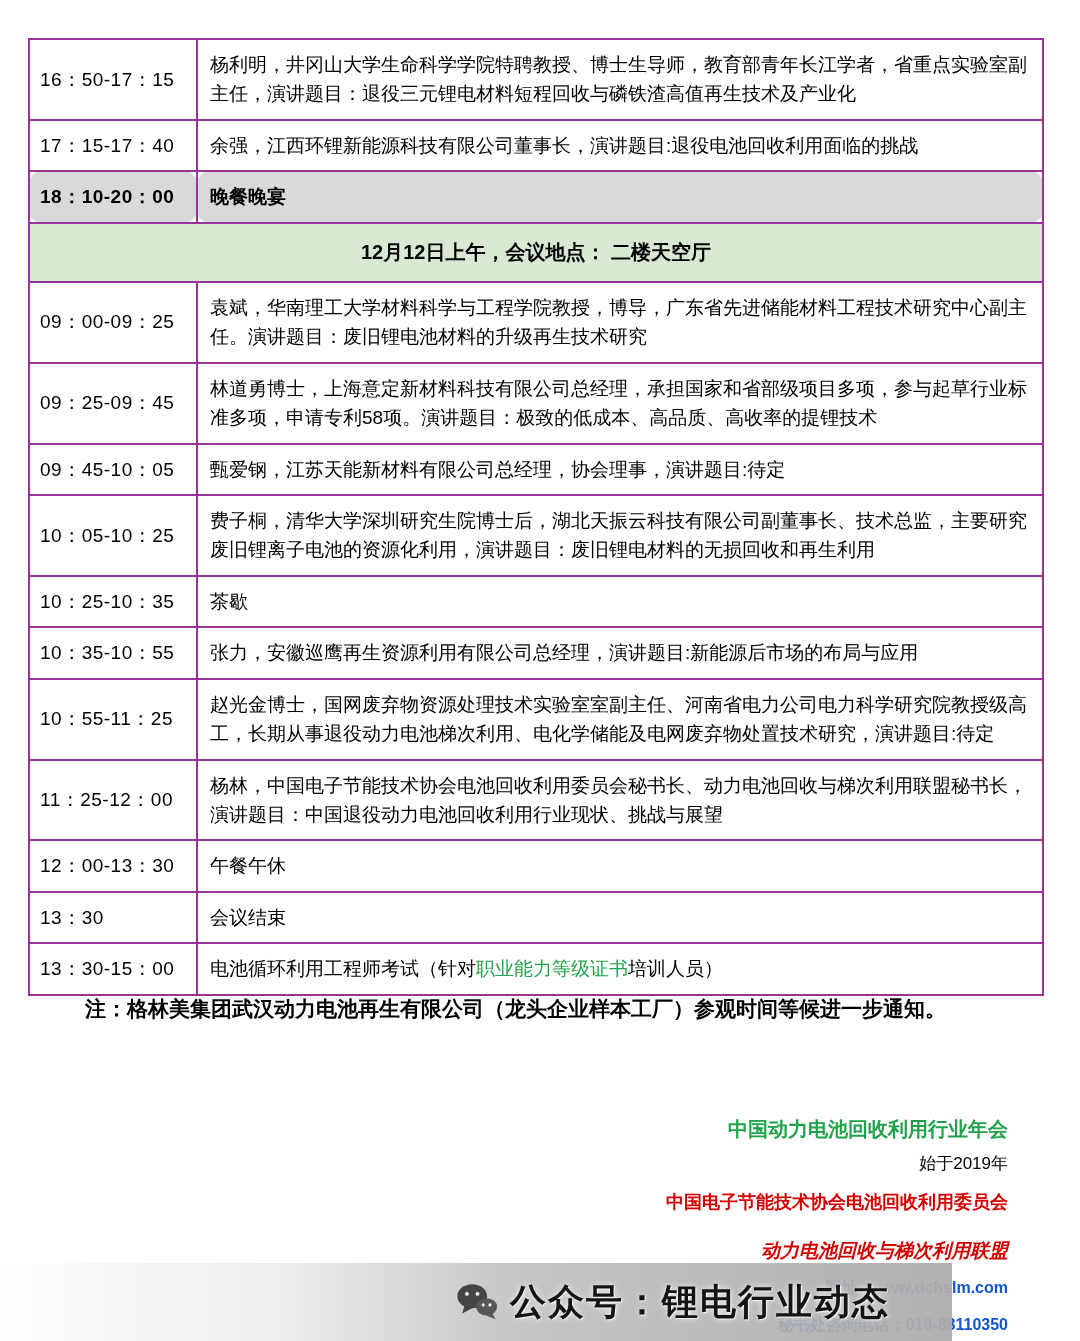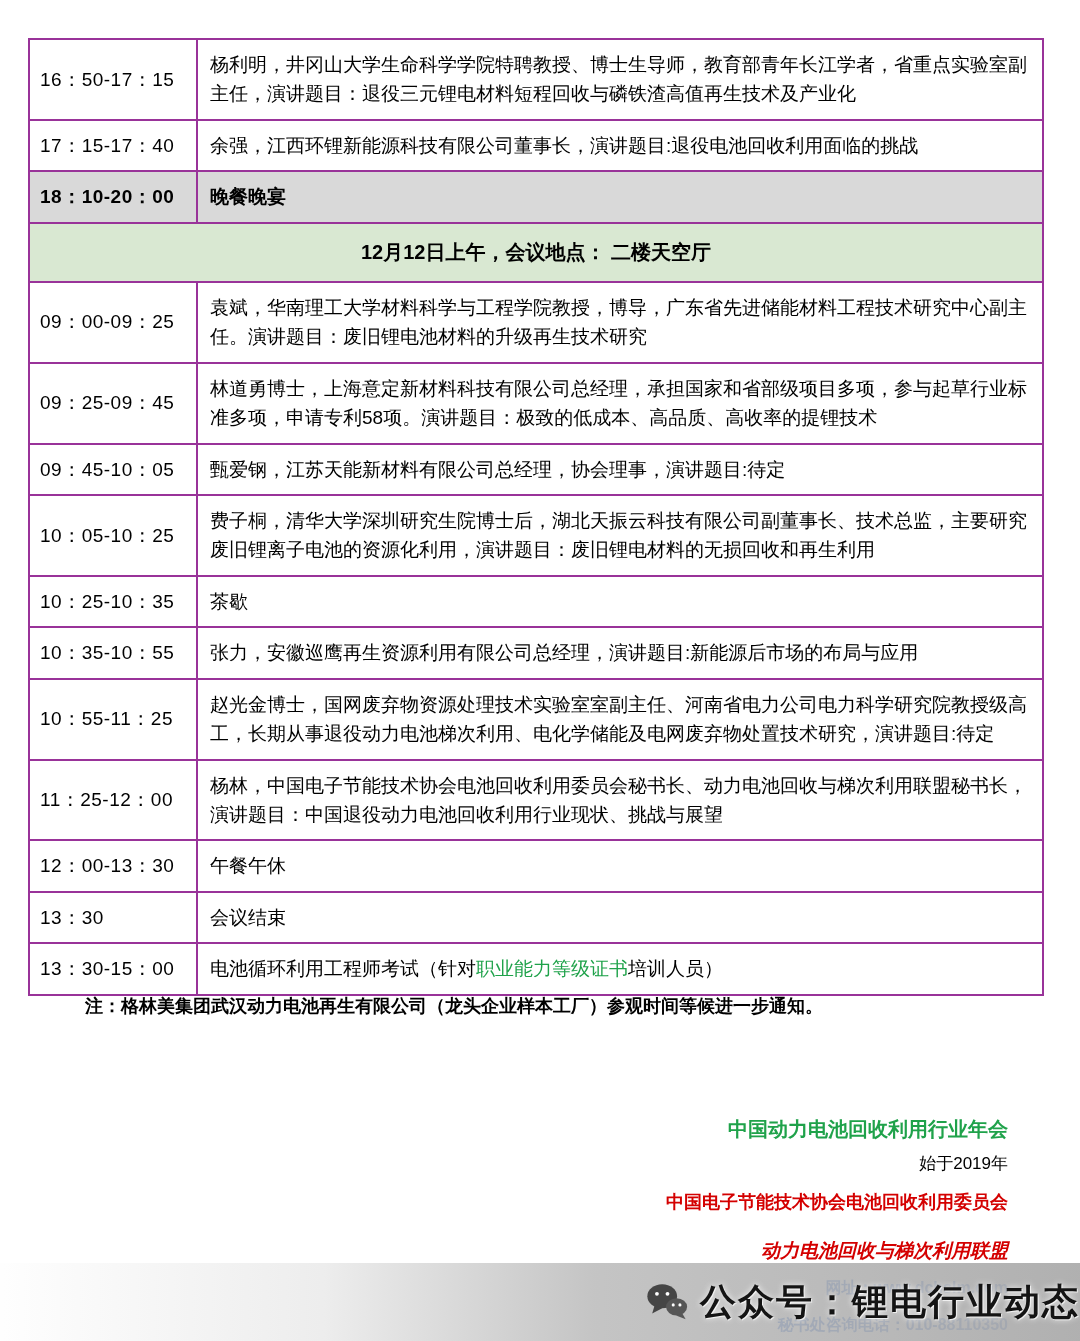--- a/index.html
+++ b/index.html
@@ -36,58 +36,60 @@
   }
   .schedule td.time{
     width:168px;
     white-space:nowrap;
     padding-left:10px;
     letter-spacing:0.5px;
   }
   .schedule tr.highlight-row td{
     background:var(--highlight-bg);
     font-weight:bold;
+    border-radius:13px;
   }
   .schedule td.section-cell{
     background:var(--section-bg);
     text-align:center;
     font-weight:bold;
     font-size:20px;
     padding:13px 10px;
   }
   .schedule .green-link{
     color:var(--link-green);
     cursor:pointer;
   }
 
   .note{
     position:absolute;left:85px;top:993px;right:60px;
-    font-size:18px;font-weight:bold;line-height:1.5;
+    font-size:21px;font-weight:bold;line-height:1.5;
   }
 
   .footer{
     position:absolute;right:72px;top:1116px;
     text-align:right;
   }
   .footer .f-title{color:var(--footer-green);font-weight:bold;font-size:20px;margin-bottom:9px;}
   .footer .f-since{color:#000;font-size:17px;margin-bottom:15px;}
   .footer .f-org1{color:var(--footer-red);font-weight:bold;font-size:18px;margin-bottom:24px;}
   .footer .f-org2{color:var(--footer-red);font-weight:bold;font-size:19px;margin-bottom:14px;font-style:italic;}
   .footer .f-web{color:var(--footer-blue);font-weight:bold;font-size:16px;margin-bottom:16px;}
   .footer .f-web a{color:var(--footer-blue);text-decoration:none;}
   .footer .f-phone{color:var(--footer-blue);font-weight:bold;font-size:16px;}
 
   .banner{
-    position:absolute;left:0;bottom:0;width:1080px;height:78px;
+    position:absolute;left:0;bottom:0;width:952px;height:78px;
     background:linear-gradient(90deg,
       rgba(248,248,248,0.12) 0%,
       rgba(222,222,222,0.55) 30%,
       rgba(186,186,186,0.85) 55%,
       rgba(172,172,172,0.95) 100%);
     display:flex;align-items:center;justify-content:flex-end;
+    padding-right:62px;
   }
   .banner .wechat-icon{width:46px;height:46px;margin-right:10px;flex:0 0 auto;}
   .banner .banner-text{
     font-size:36px;font-weight:bold;color:#141414;letter-spacing:2px;
     text-shadow:0 0 6px rgba(255,255,255,0.9),1px 1px 0 rgba(255,255,255,0.7);
     white-space:nowrap;
   }
 </style>
 </head>
 <body>

